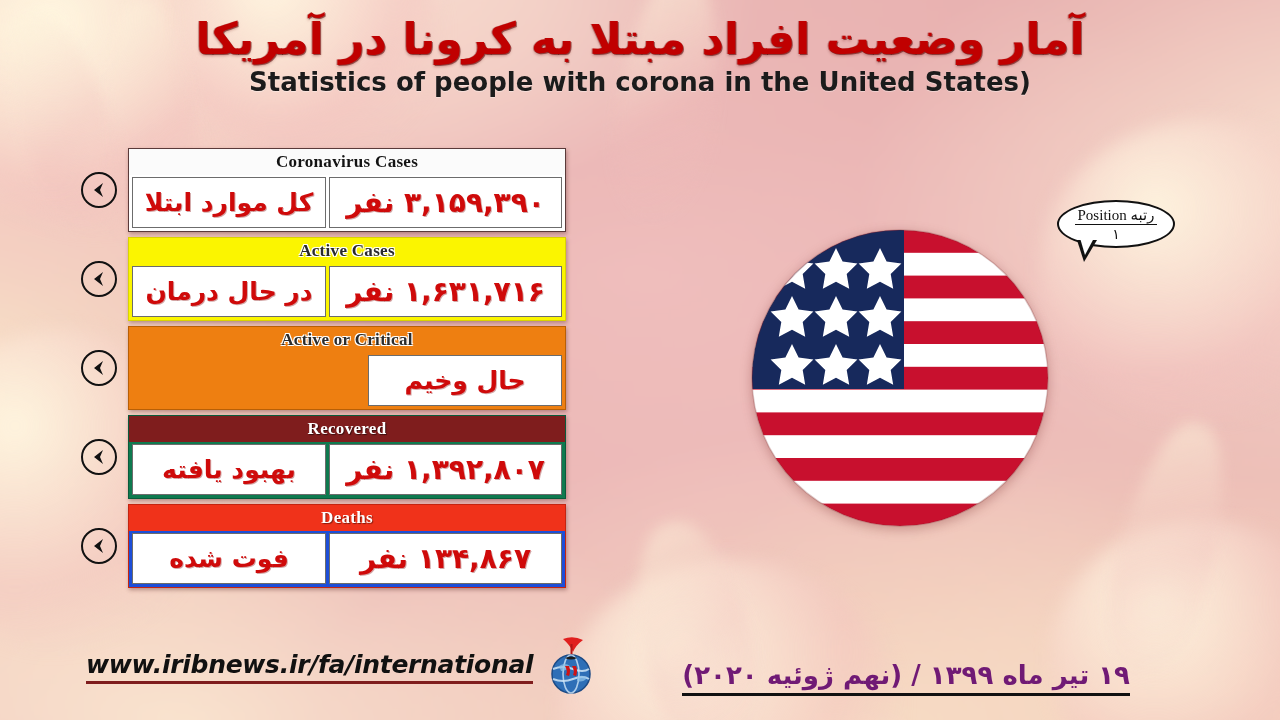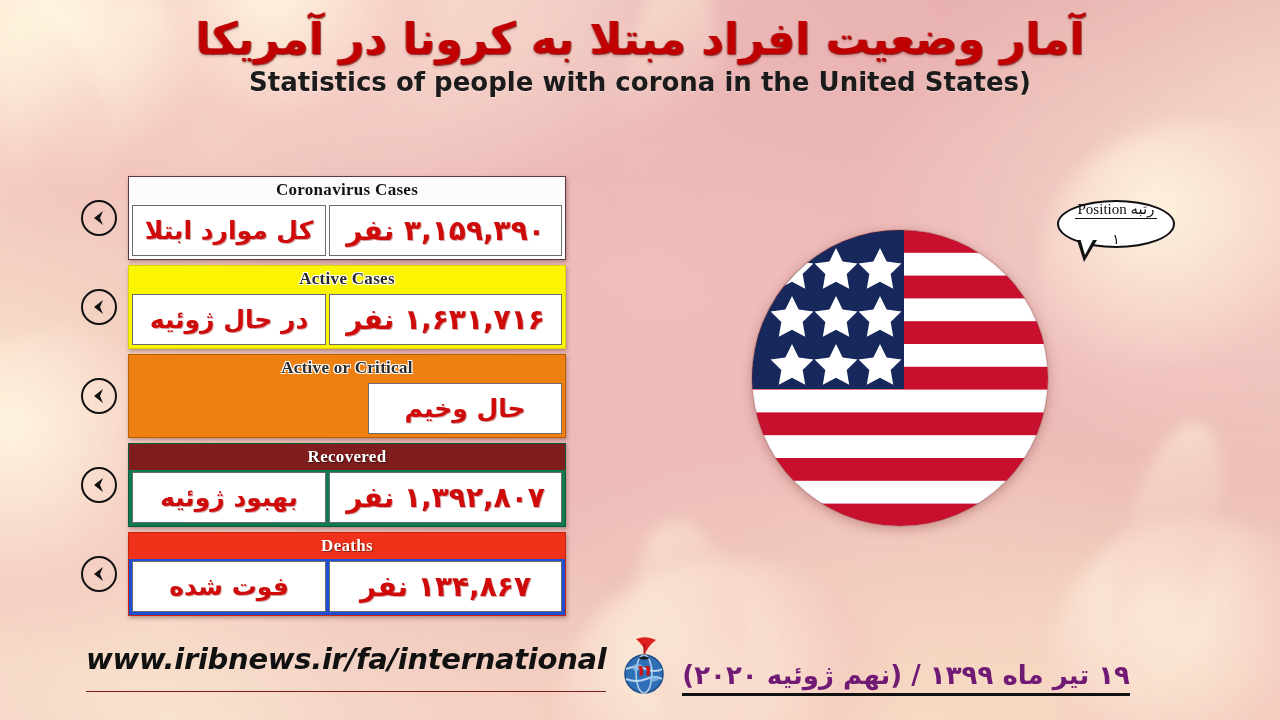--- a/index.html
+++ b/index.html
@@ -48,21 +48,21 @@
     text-shadow:1px 1px 0 rgba(90,0,0,.55), -1px 0 0 rgba(120,10,10,.35), 0 2px 3px rgba(110,0,0,.30);
   }
   .title-en {
     direction:ltr; margin-top:2px;
     font-family:"DejaVu Sans", sans-serif;
     font-weight:bold; font-size:26px; color:#1b1b1b;
     text-shadow:0 1px 0 rgba(255,255,255,.35);
   }
 
   
-  .stats { position:absolute; left:128px; top:176px; width:438px; z-index:6; }
+  .stats { position:absolute; left:128px; top:148px; width:438px; z-index:6; }
   .card {
     position:relative; width:438px; height:84px; margin-bottom:5px;
     border:1px solid rgba(60,30,30,.55);
     box-shadow:1px 2px 4px rgba(90,40,40,.40);
     background:#ffffff;
   }
   .card .cap {
     height:26px; line-height:26px; text-align:center;
     font-family:"Liberation Serif", "DejaVu Serif", serif;
     font-weight:bold; font-size:17px; letter-spacing:.3px; direction:ltr;
@@ -101,21 +101,21 @@
 
   
   .virus { position:absolute; left:700px; top:178px; width:400px; height:400px; z-index:3; }
   .virus svg { display:block; width:100%; height:100%; filter:drop-shadow(0 3px 6px rgba(120,40,40,.35)); }
 
   
   .bubble { position:absolute; left:1055px; top:200px; width:120px; height:62px; z-index:8; }
   .bubble .body {
     width:118px; height:48px; border-radius:50%;
     background:#fff; border:2.5px solid #111;
-    display:flex; flex-direction:column; align-items:center; justify-content:space-between;
+    display:flex; flex-direction:column; align-items:center; justify-content:center;
     line-height:1;
   }
   .bubble .b-top {
     font-family:"Liberation Serif", "DejaVu Serif", serif;
     font-size:15px; color:#111; direction:rtl;
     border-bottom:1.5px solid #111; padding:0 3px 1px;
   }
   .bubble .b-rank {
     font-family:"DejaVu Sans", sans-serif; font-size:14px; color:#111;
     padding-top:2px;
@@ -130,22 +130,22 @@
     border-left:5px solid transparent; border-right:9px solid transparent;
     border-top:17px solid #fff;
   }
 
   
   .footer-left { position:absolute; left:86px; bottom:22px; z-index:7; display:flex; align-items:center; gap:10px; }
   .logo { width:56px; height:62px; position:relative; flex:0 0 56px; }
   .logo svg { display:block; }
   .site {
     direction:ltr; font-family:"DejaVu Sans", sans-serif; font-style:italic;
-    font-weight:bold; font-size:29px; color:#111;
-    border-bottom:1px solid #7f1d1d; padding-bottom:15px; letter-spacing:-.3px;
+    font-weight:bold; font-size:25px; color:#111;
+    border-bottom:3px solid #7f1d1d; padding-bottom:2px; letter-spacing:-.3px;
   }
   .footer-right {
     position:absolute; right:150px; bottom:24px; z-index:7;
     direction:rtl; font-family:"DejaVu Sans", sans-serif;
     font-weight:bold; font-size:26px; color:#701a75;
     border-bottom:3px solid #111; padding-bottom:3px;
   }
 </style>
 </head>
 <body>
@@ -283,21 +283,21 @@
       <svg width="20" height="20" viewBox="0 0 20 20">
           <path d="M14 3 L5 10 L14 17 L11 10 Z" fill="#111"></path>
         </svg>
     </div>
   </div>
 
   <div class="card c-active">
     <div class="cap">Active Cases</div>
     <div class="row">
       <div class="cell value">۱,۶۳۱,۷۱۶ نفر</div>
-      <div class="cell label">در حال ژوئیه</div>
+      <div class="cell label">در حال درمان</div>
     </div>
     <div class="arrow">
       <svg width="20" height="20" viewBox="0 0 20 20">
           <path d="M14 3 L5 10 L14 17 L11 10 Z" fill="#111"></path>
         </svg>
     </div>
   </div>
 
   <div class="card c-serious">
     <div class="cap">Active or Critical</div>
@@ -308,21 +308,21 @@
       <svg width="20" height="20" viewBox="0 0 20 20">
           <path d="M14 3 L5 10 L14 17 L11 10 Z" fill="#111"></path>
         </svg>
     </div>
   </div>
 
   <div class="card c-recovered">
     <div class="cap">Recovered</div>
     <div class="row">
       <div class="cell value">۱,۳۹۲,۸۰۷ نفر</div>
-      <div class="cell label">بهبود ژوئیه</div>
+      <div class="cell label">بهبود یافته</div>
     </div>
     <div class="arrow">
       <svg width="20" height="20" viewBox="0 0 20 20">
           <path d="M14 3 L5 10 L14 17 L11 10 Z" fill="#111"></path>
         </svg>
     </div>
   </div>
 
   <div class="card c-deaths">
     <div class="cap">Deaths</div>

